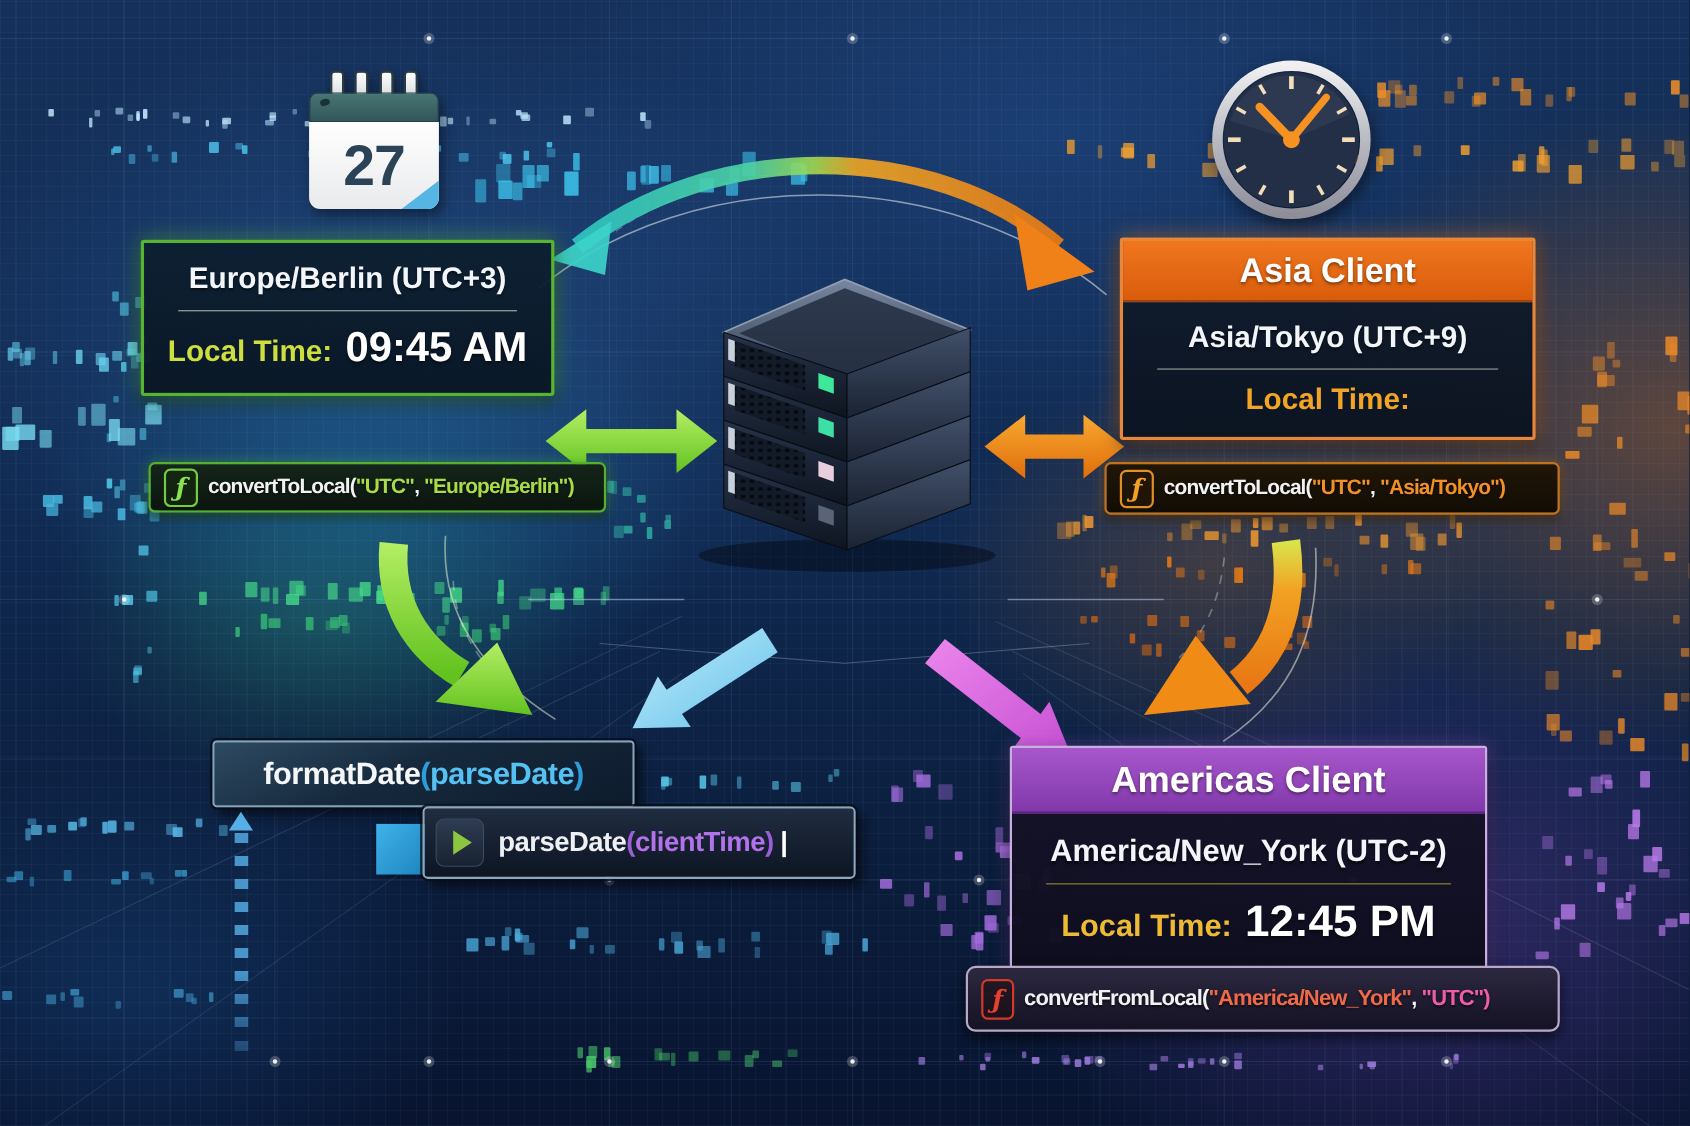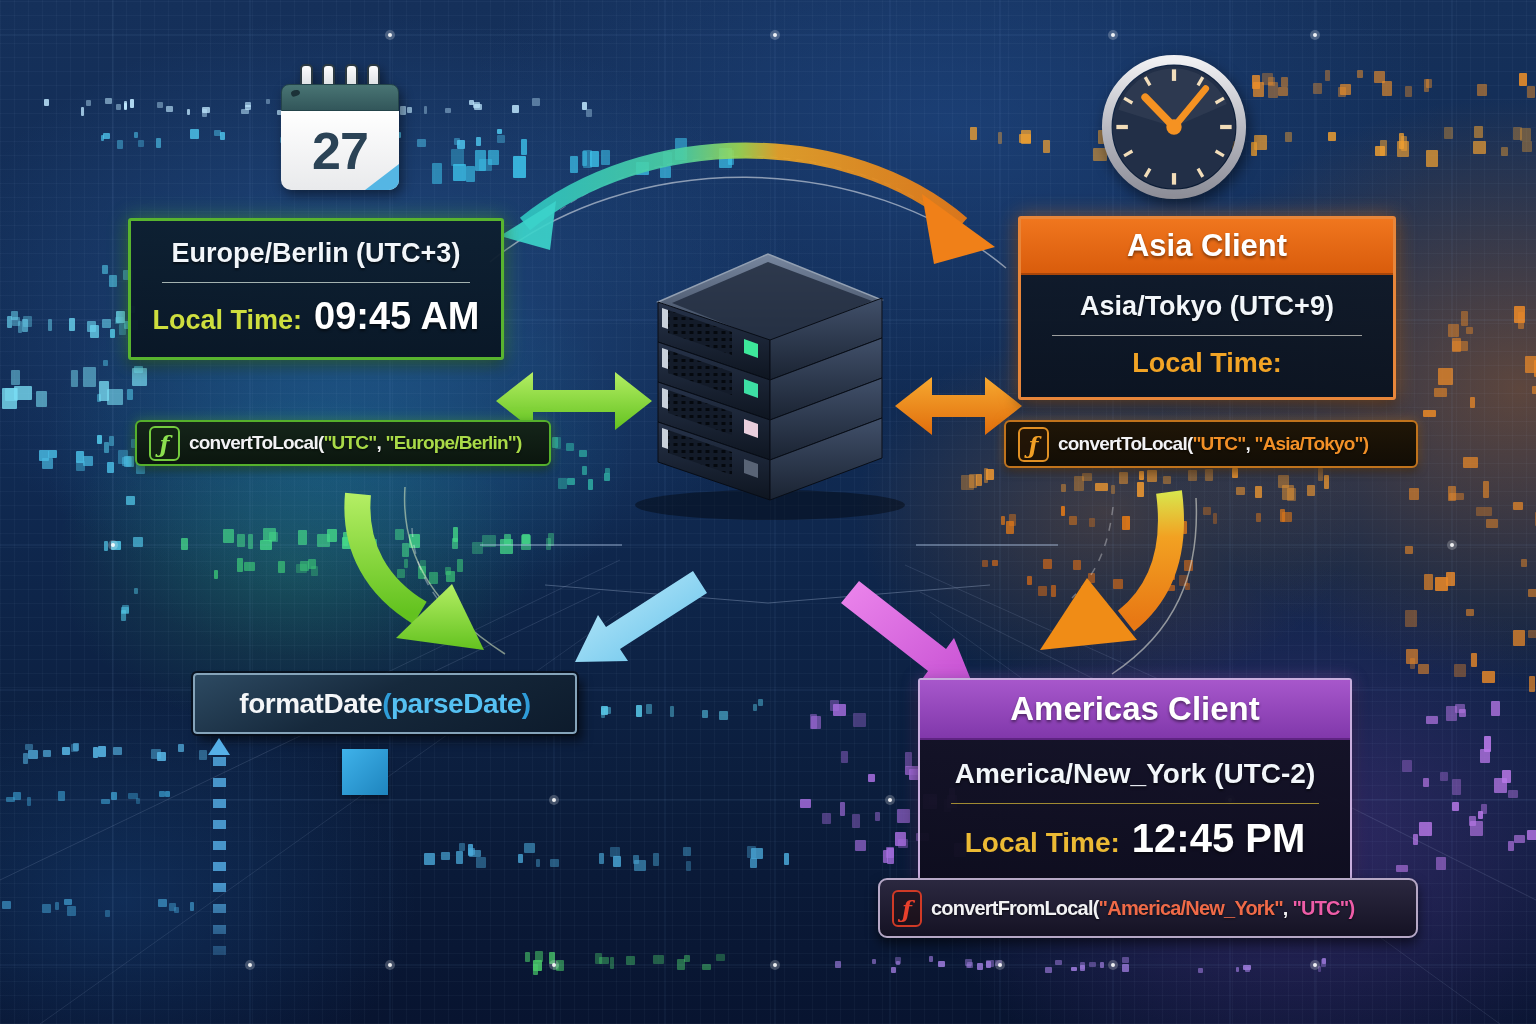--- a/index.html
+++ b/index.html
@@ -911,20 +911,26 @@
   </div>
 
 
   <div class="fd-box">
     <span class="k">formatDate</span>
       <span class="p">(</span>
       <span class="a">parseDate</span>
       <span class="p">)</span>
   </div>
 
+  <div class="pd-box">
+    <span class="play-icon">
+        <i></i>
+      </span>
+    <span><span class="k">parseDate</span><span class="p">(</span><span class="a">clientTime</span><span class="p">)</span><span class="cur">|</span></span>
+  </div>
 
   <div class="blue-square"></div>
   <div class="dash-tri"></div>
   <div class="dash-line"></div>
 
   <div class="panel am">
     <div class="p-head am-head">
       <span>Americas Client</span>
     </div>
     <div class="p-body am-body">

